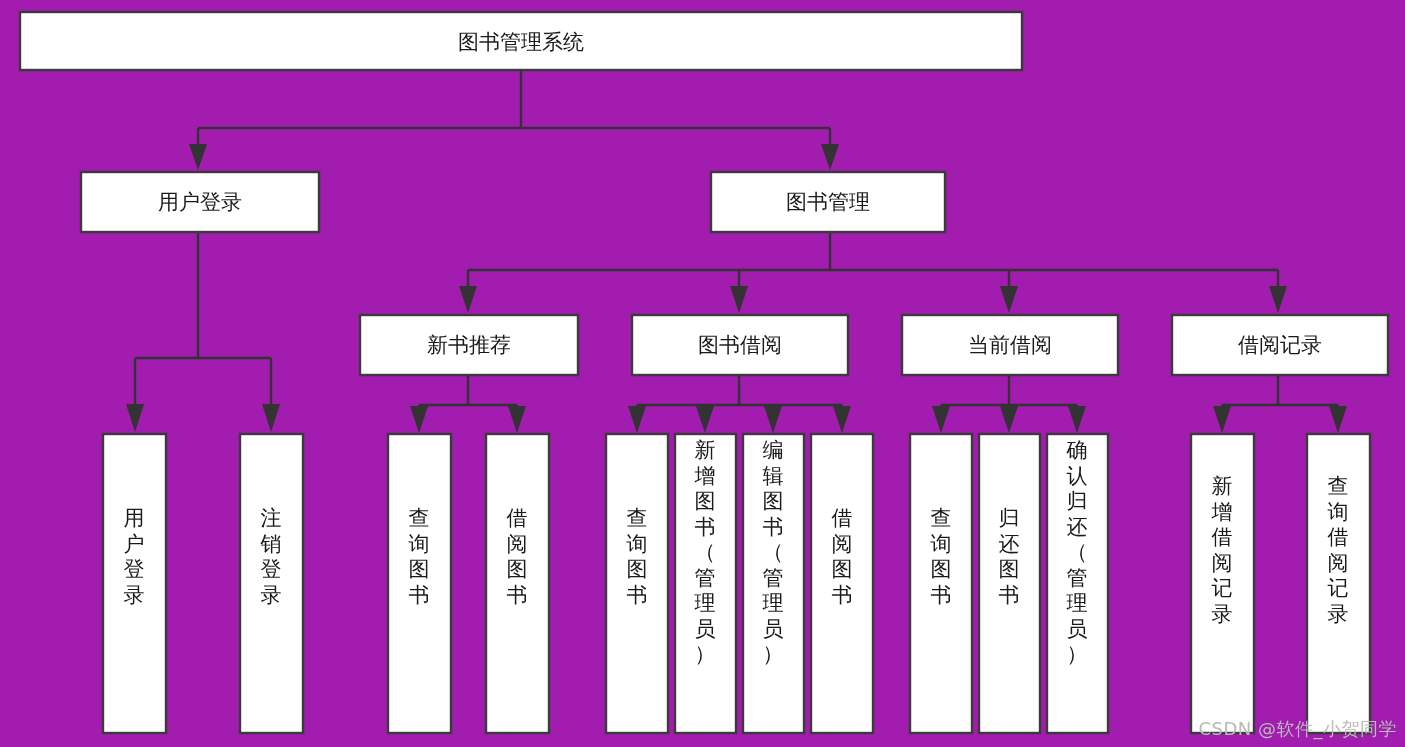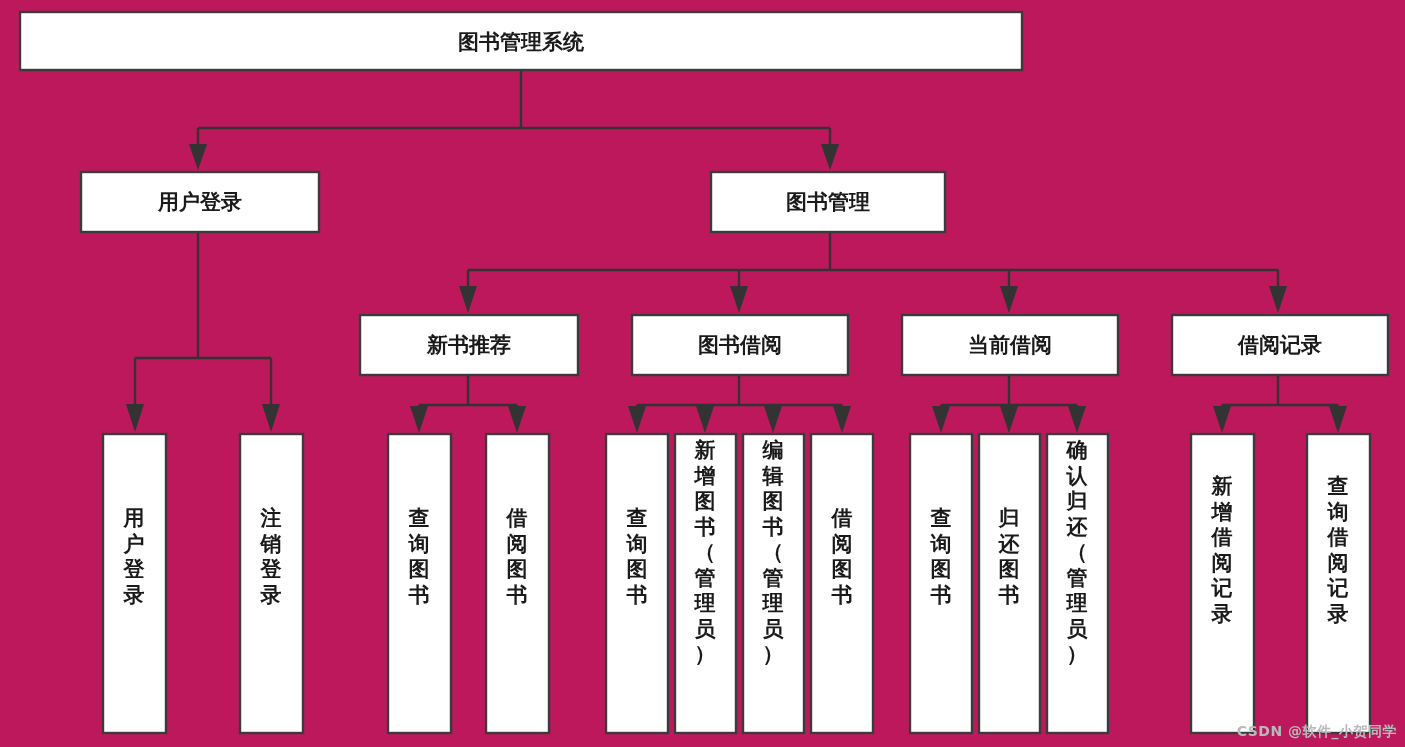--- a/index.html
+++ b/index.html
@@ -7,23 +7,22 @@
     padding: 0;
     background: #ffffff;
   }
   body {
     font-family: "Liberation Sans", "DejaVu Sans", sans-serif;
   }
   #diagram-root {
     position: relative;
     width: 1405px;
     height: 747px;
-    background: #be185d;
+    background: #a21caf;
     overflow: hidden;
-    font-weight: bold;
   }
   svg.diagram-canvas {
     position: absolute;
     top: 0;
     left: 0;
     width: 1405px;
     height: 747px;
     display: block;
   }
   .node-box {
@@ -52,21 +51,21 @@
   }
   .arrow-head {
     fill: #333333;
     stroke: none;
   }
   .watermark {
     position: absolute;
     right: 8px;
     bottom: 6px;
     font-family: "DejaVu Sans", "Liberation Sans", sans-serif;
-    font-size: 14px;
+    font-size: 18px;
     color: #b9b9b9;
     letter-spacing: 0.5px;
     white-space: nowrap;
     user-select: none;
   }
 </style>
 </head>
 <body>
 
 <div id="diagram-root">

